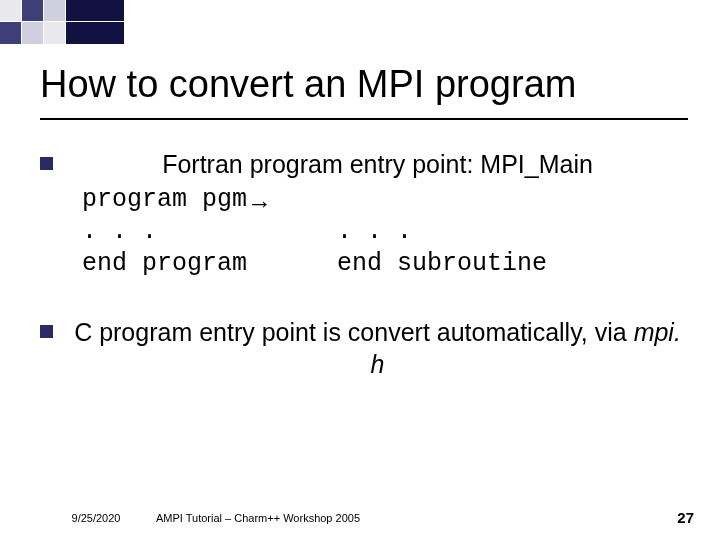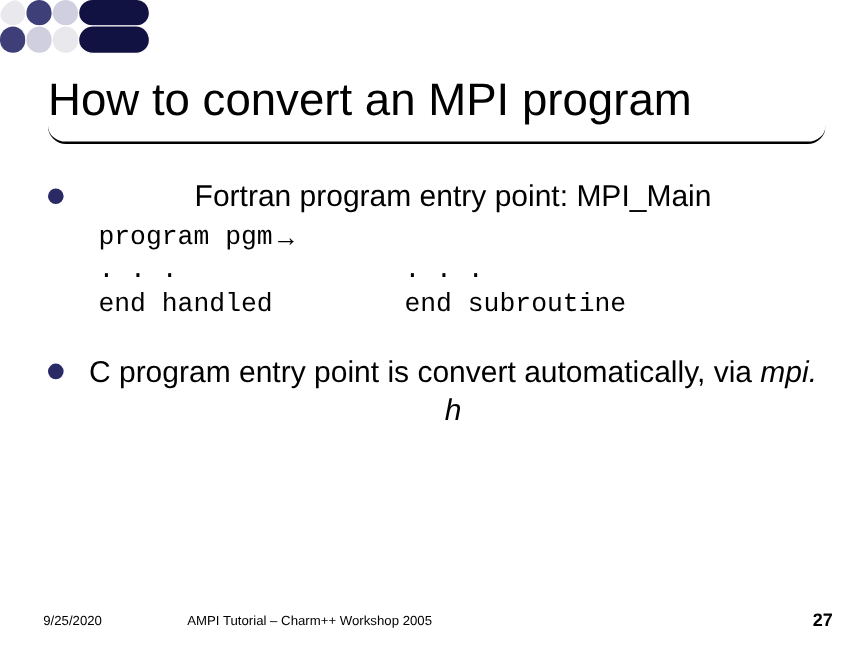--- a/index.html
+++ b/index.html
@@ -1,15 +1,15 @@
 <!DOCTYPE html>
 <html><head>
 <meta charset="utf-8">
 <style>
-  * { margin: 0; padding: 0; box-sizing: border-box; border-radius: 15px; }
+  * { margin: 0; padding: 0; box-sizing: border-box; }
   html, body { width: 720px; height: 540px; overflow: hidden; }
   body {
     font-family: Arial, Helvetica, sans-serif;
     background: #fff;
     color: #000;
     position: relative;
   }
   .deco {
     position: absolute;
     top: 0; left: 0;
@@ -53,40 +53,40 @@
   }
   .bullet .mark {
     width: 13px; height: 13px;
     background: #2a2a66;
     margin-top: 9px;
     flex: 0 0 auto;
   }
   .bullet .text { flex: 1; }
   .codeblock {
     font-family: "Courier New", Courier, monospace;
-    font-size: 22px;
+    font-size: 25px;
     line-height: 1.28;
     margin-left: 42px;
     margin-top: 4px;
-    margin-bottom: 26px;
+    margin-bottom: 36px;
   }
   .codeblock .row { display: flex; }
   .codeblock .col-l { width: 255px; }
   .codeblock .arrow { font-family: Arial, Helvetica, sans-serif; }
   .italic { font-style: italic; }
 
   .footer {
     position: absolute;
     left: 0; right: 0; bottom: 14px;
     display: flex;
     align-items: center;
     padding: 0 26px 0 36px;
     font-size: 11px;
   }
-  .footer .date { width: 120px; }
+  .footer .date { width: 120px; text-align: center; }
   .footer .center { flex: 1; text-align: left; }
   .footer .pg { width: 40px; text-align: right; font-weight: 700; font-size: 15px; }
 </style>
 </head>
 <body>
 
 <div class="deco">
   <div class="sq-a"></div>
     <div class="sq-b"></div>
     <div class="sq-c"></div>
@@ -110,21 +110,21 @@
     <div class="codeblock">
       <div class="row">
         <span>program pgm</span>
         <span class="arrow">  →   </span>
       </div>
       <div class="row">
         <span class="col-l">. . .</span>
         <span>. . .</span>
       </div>
       <div class="row">
-        <span class="col-l">end handled</span>
+        <span class="col-l">end program</span>
         <span>end subroutine</span>
       </div>
     </div>
 
     <div class="bullet">
       <span class="mark"></span>
       <span class="text">
         <span>C program entry point is convert automatically, via </span><span class="italic">mpi. h</span>
       </span>
     </div>

